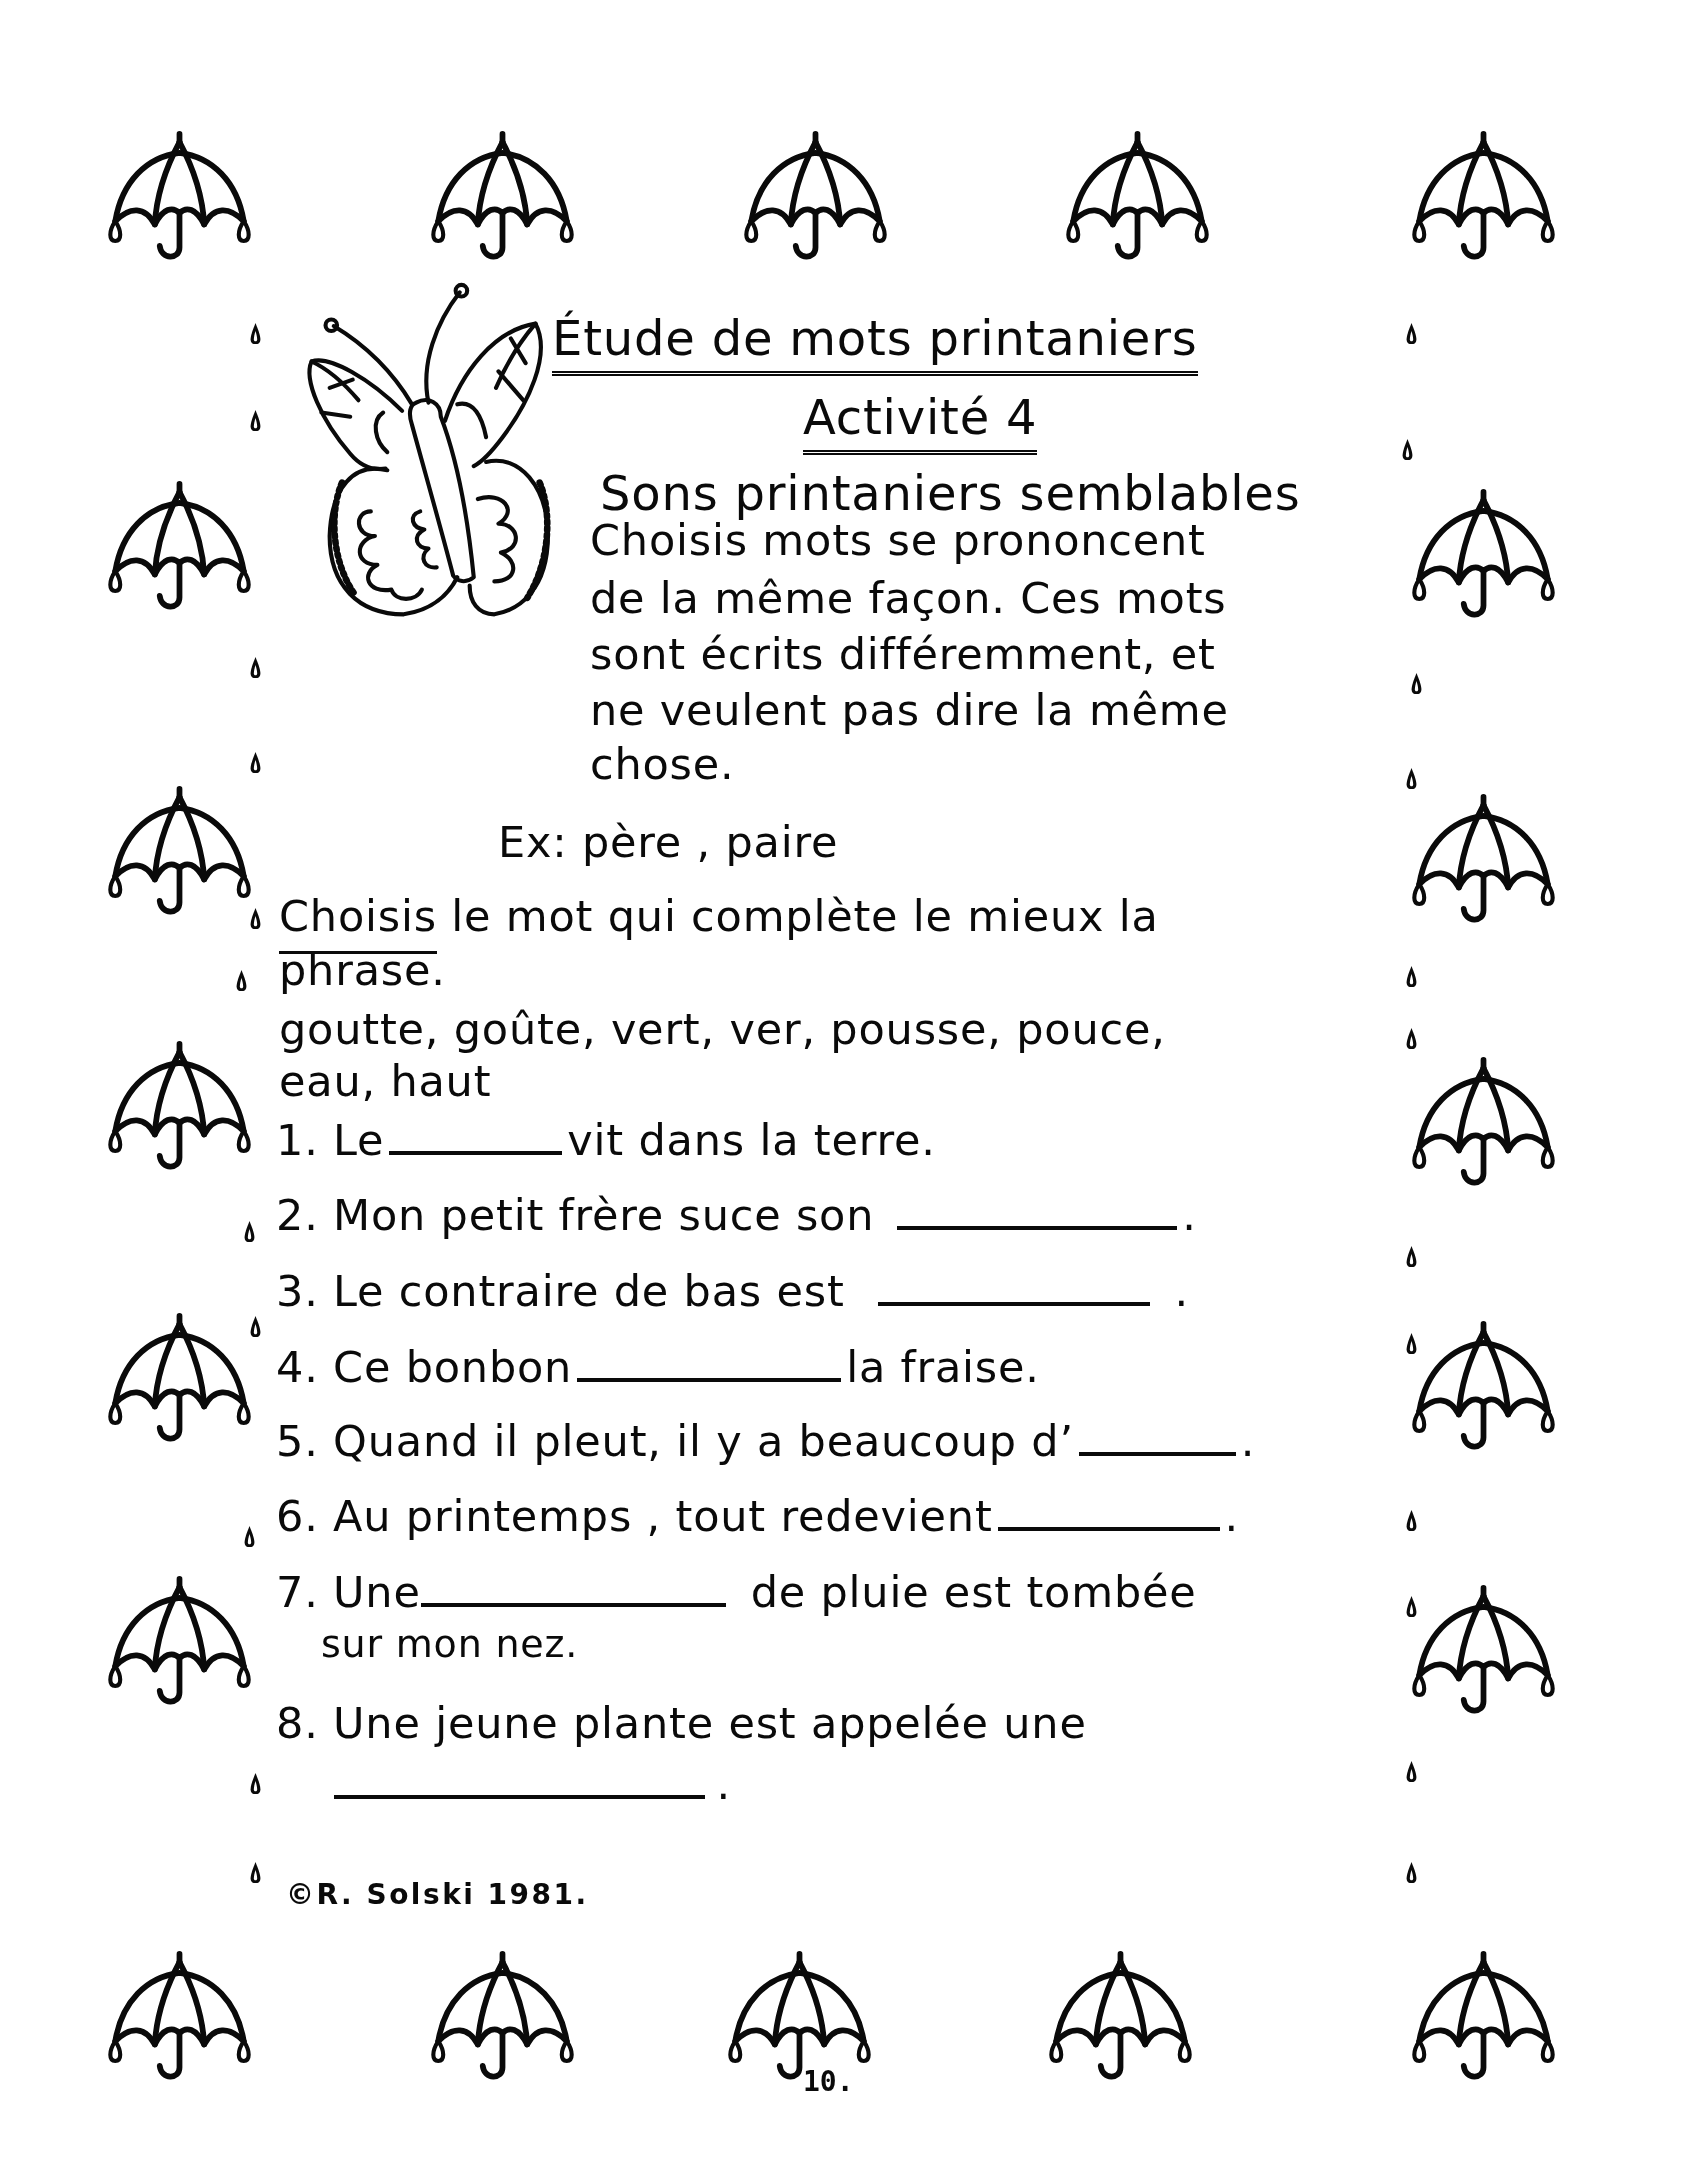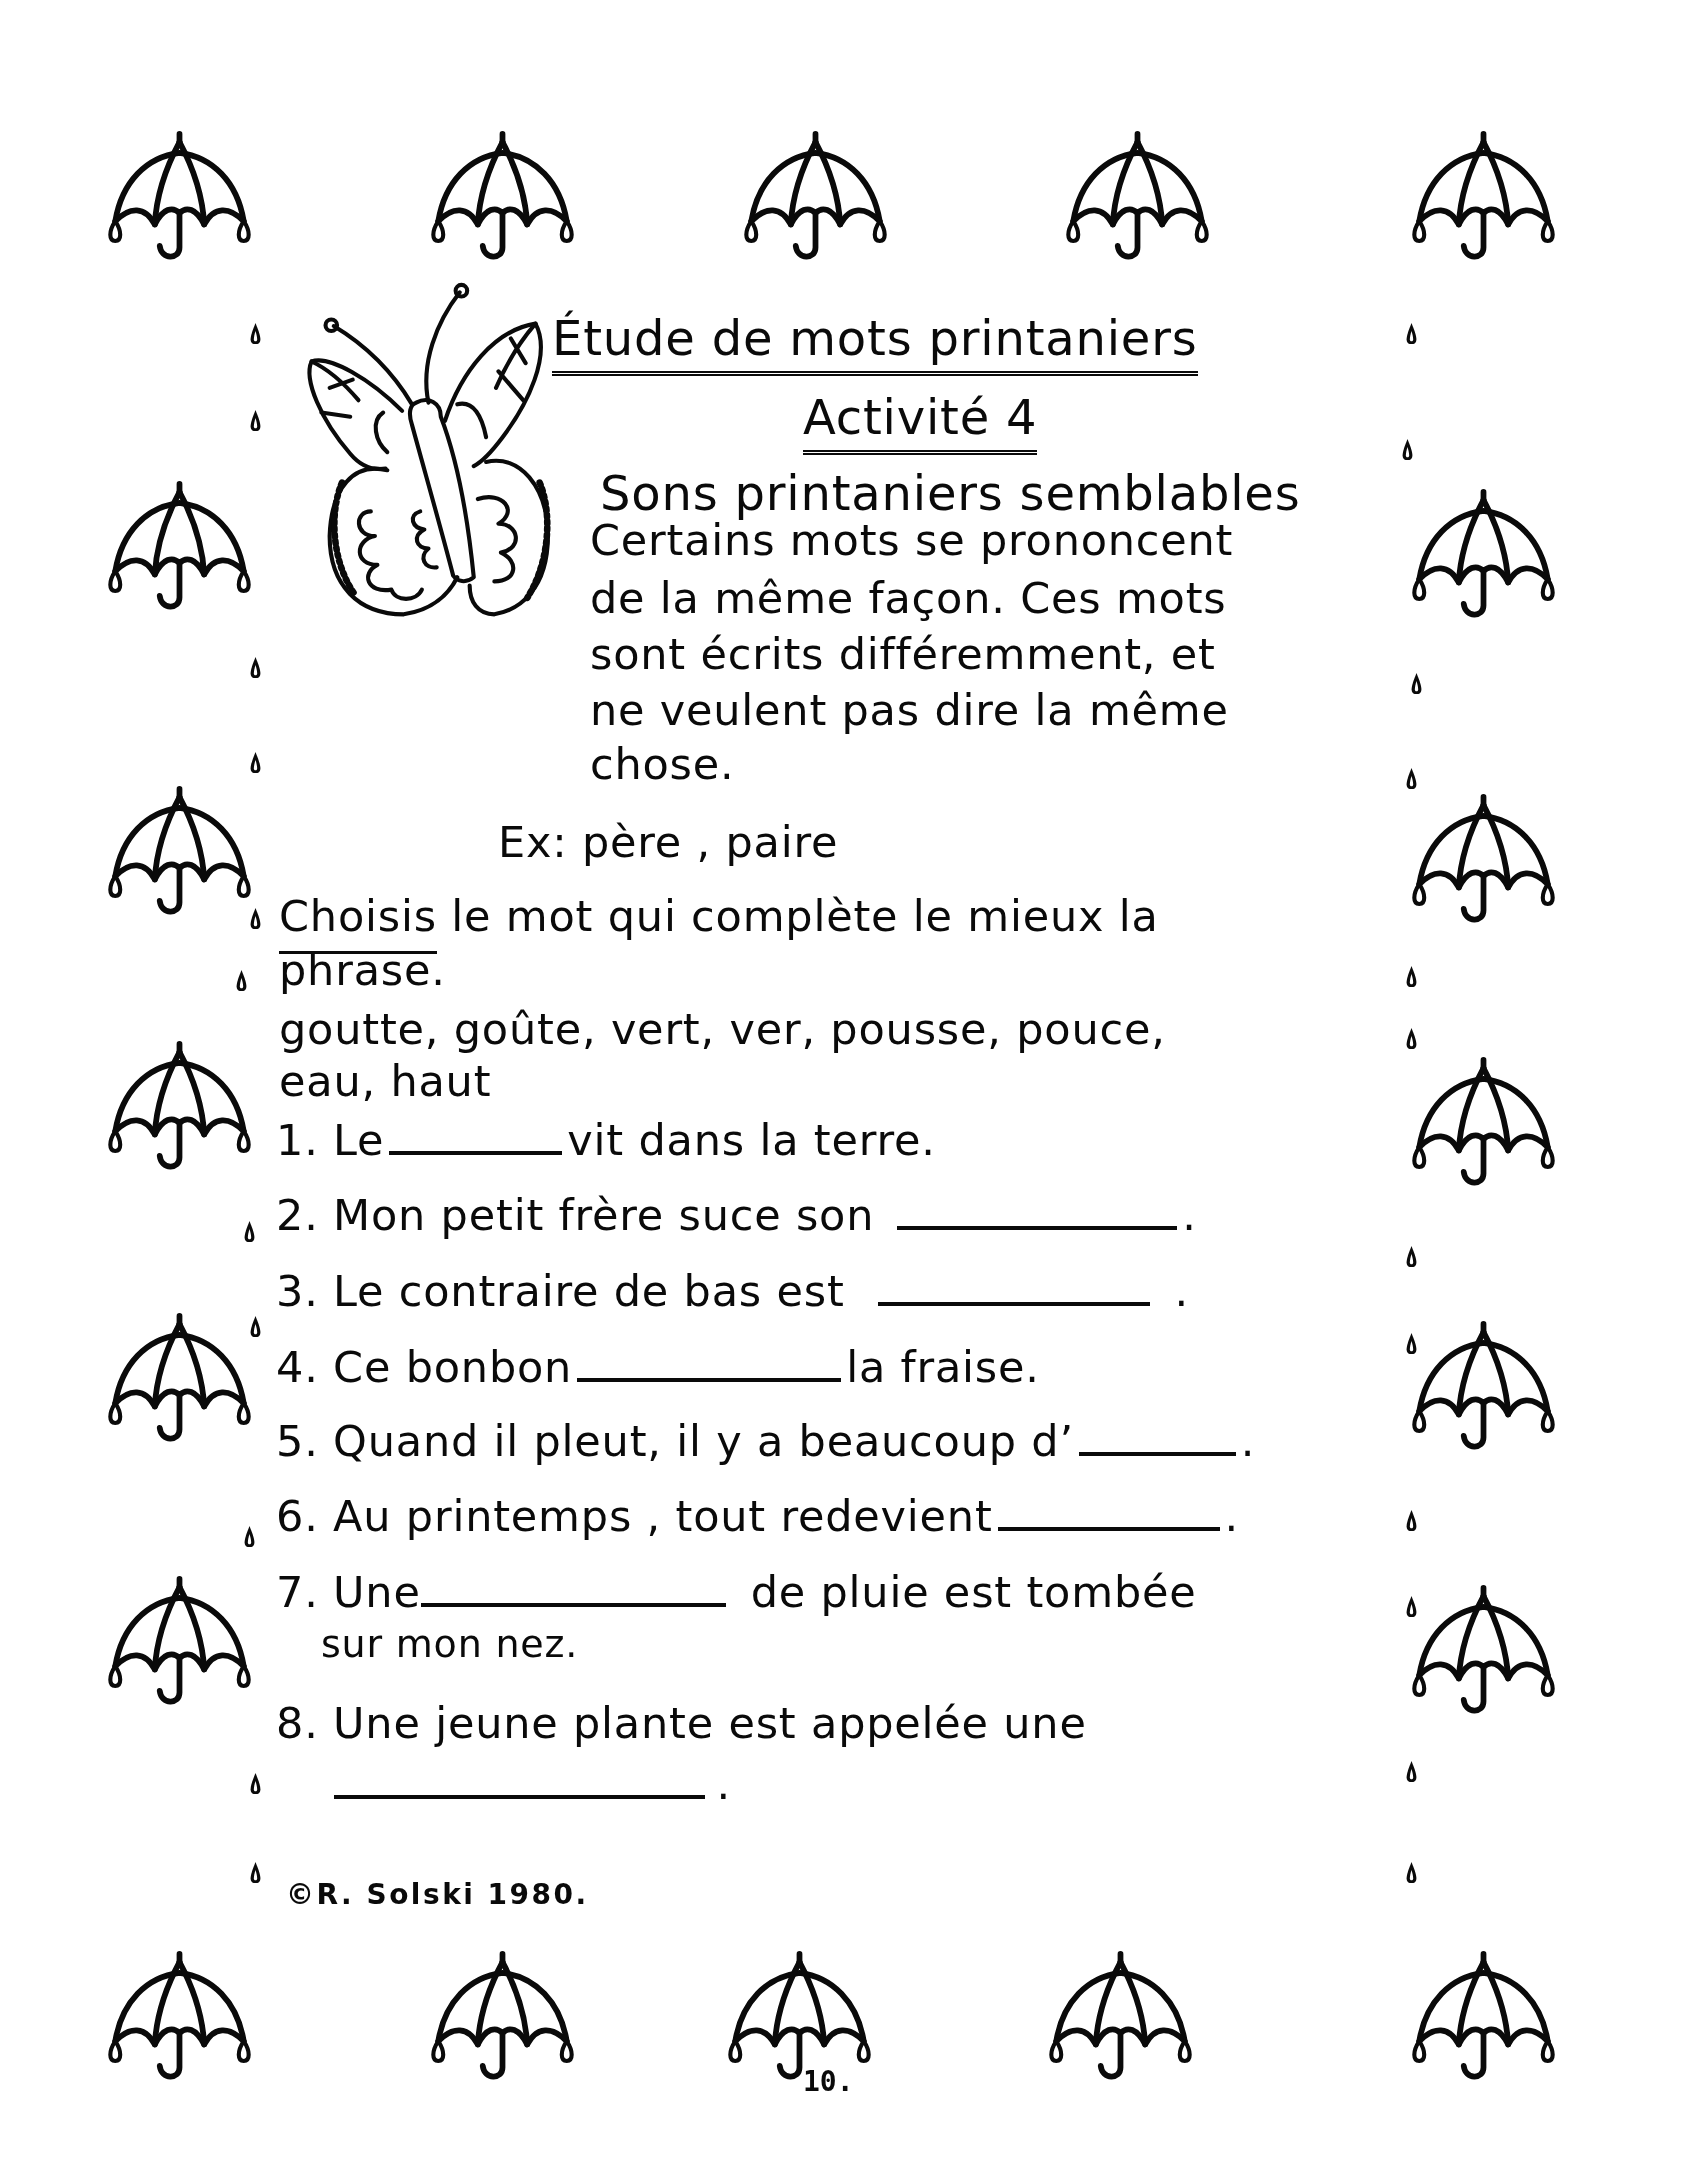--- a/index.html
+++ b/index.html
@@ -210,21 +210,21 @@
 </svg>
 
 <div class="t title" style="left:552px;top:290px">
   <span class="u2">Étude de mots printaniers</span>
 </div>
 <div class="t title" style="left:803px;top:369px">
   <span class="u2">Activité 4</span>
 </div>
 <div class="t title" style="left:600px;top:445px">Sons printaniers semblables</div>
 
-<div class="t body" style="left:590px;top:519px">Certains mots se prononcent</div>
+<div class="t body" style="left:590px;top:519px">Choisis mots se prononcent</div>
 <div class="t body" style="left:590px;top:577px">de la même façon. Ces mots</div>
 <div class="t body" style="left:590px;top:633px">sont écrits différemment, et</div>
 <div class="t body" style="left:590px;top:689px">ne veulent pas dire la même</div>
 <div class="t body" style="left:590px;top:743px">chose.</div>
 
 <div class="t body" style="left:498px;top:821px">Ex: père , paire</div>
 
 <div class="t body" style="left:279px;top:895px"><span class="u1">Choisis</span><span> le mot qui complète le mieux la</span></div>
 <div class="t body" style="left:279px;top:949px">phrase.</div>
 
@@ -251,15 +251,15 @@
 </div>
 <div class="t body" style="left:276px;top:1571px">
   <span>7. Une</span><span class="blank" style="width:305px;margin-left:0;margin-right:25px"></span><span>de pluie est tombée</span>
 </div>
 <div class="t body" style="left:321px;top:1625px;font-size:38px">sur mon nez.</div>
 <div class="t body" style="left:276px;top:1702px">8. Une jeune plante est appelée une</div>
 <div class="t body" style="left:334px;top:1763px">
   <span class="blank" style="width:371px;margin:0 11.5px 0 0"></span><span>.</span>
 </div>
 
-<div class="t copy" style="left:286px;top:1881px">©R. Solski 1980.</div>
+<div class="t copy" style="left:286px;top:1881px">©R. Solski 1981.</div>
 <div class="t pnum" style="left:803px;top:2068px">10.</div>
 
 
 </body></html>

